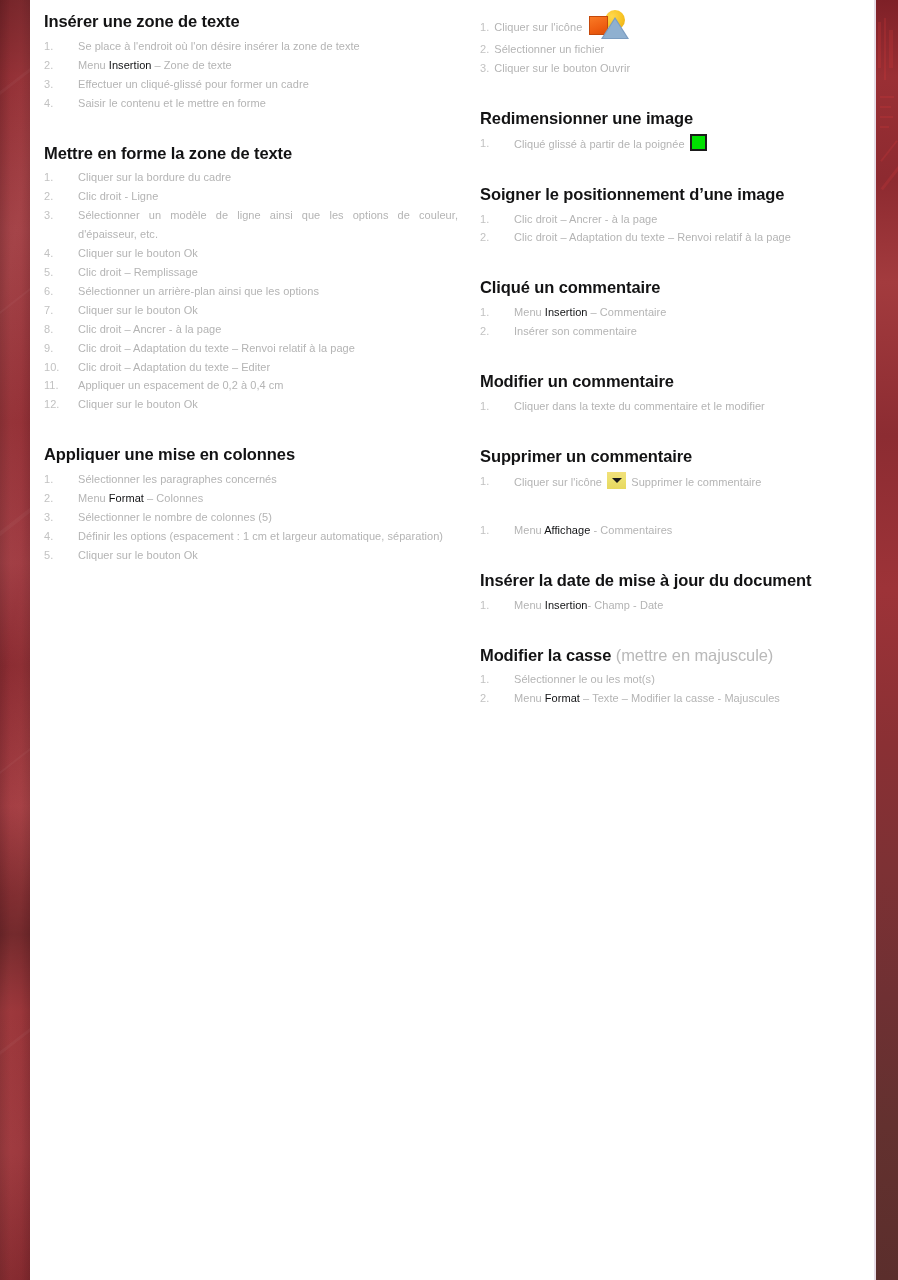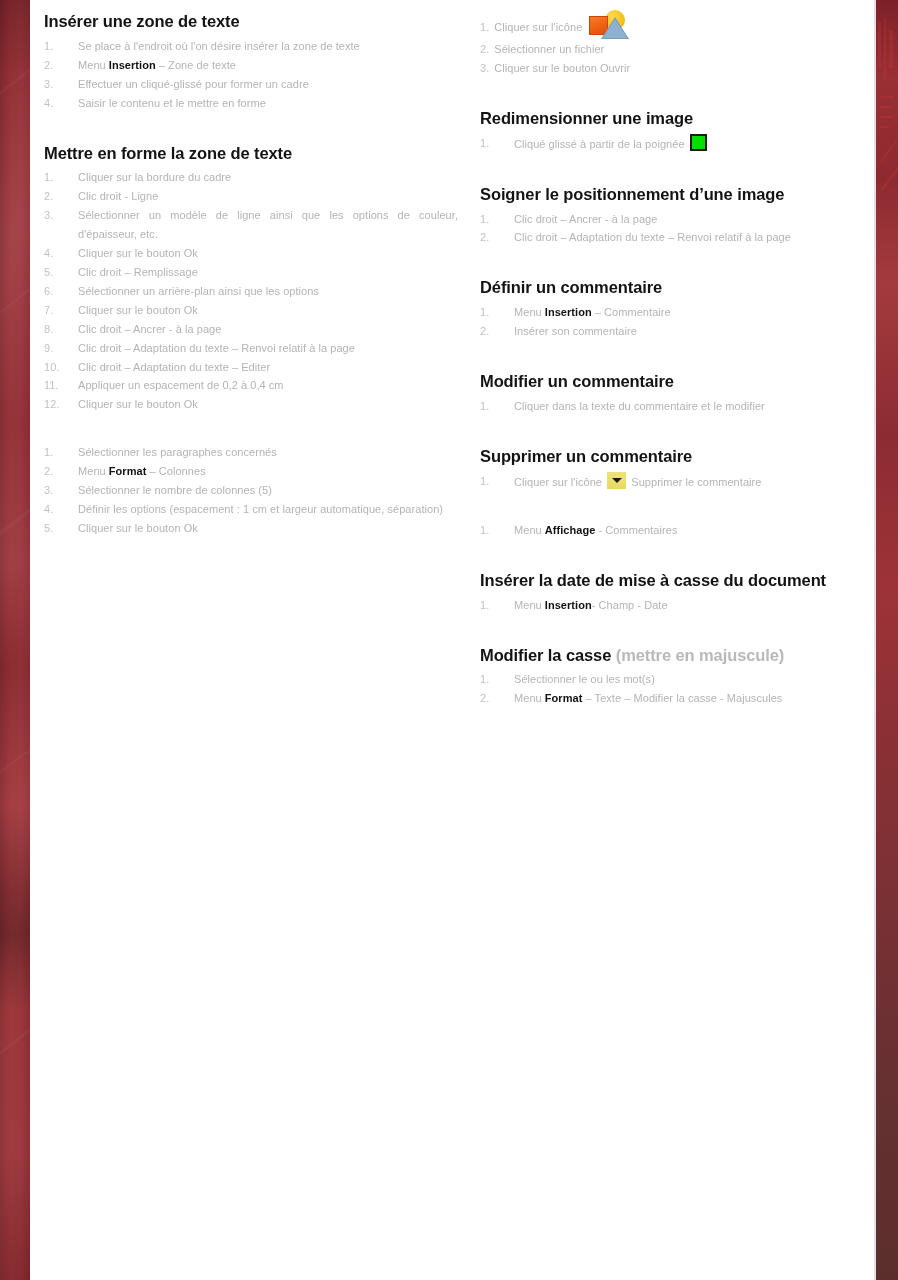--- a/index.html
+++ b/index.html
@@ -142,21 +142,21 @@
 
   h2.sec-title {
     font-size: 16.5px;
     font-weight: bold;
     color: #131314;
     margin: 0 0 4px 0;
     line-height: 1.39;
     letter-spacing: -0.1px;
   }
   h2.sec-title .note {
-    font-weight: bold;
+    font-weight: normal;
     color: #b9b9b9;
   }
 
   ol.steps {
     margin: 0;
     padding: 0;
     list-style: none;
     counter-reset: step;
   }
   ol.steps li {
@@ -186,21 +186,21 @@
     text-align: left;
   }
   ol.steps.tight li::before {
     position: static;
     width: auto;
     margin-right: 5px;
   }
   ol.steps li b,
   ol.steps li strong {
     color: #111214;
-    font-weight: bold;
+    font-weight: normal;
   }
 
   
   .chip {
     display: inline-block;
     vertical-align: -3px;
     margin: 0 2px;
   }
   .icon-image {
     position: relative;
@@ -308,20 +308,21 @@
             <li><span>Sélectionner un arrière-plan ainsi que les options</span></li>
             <li><span>Cliquer sur le bouton Ok</span></li>
             <li><span>Clic droit – Ancrer - à la page</span></li>
             <li><span>Clic droit – Adaptation du texte – Renvoi relatif à la page</span></li>
             <li><span>Clic droit – Adaptation du texte – Editer</span></li>
             <li><span>Appliquer un espacement de 0,2 à 0,4 cm</span></li>
             <li><span>Cliquer sur le bouton Ok</span></li>
           </ol>
         </section>
         <section class="sec">
+          <h2 class="sec-title"><span>Appliquer une mise en colonnes</span></h2>
           <ol class="steps">
             <li><span>Sélectionner les paragraphes concernés</span></li>
             <li><span>Menu </span><b>Format</b><span> – Colonnes</span></li>
             <li><span>Sélectionner le nombre de colonnes (5)</span></li>
             <li><span>Définir les options (espacement : 1 cm et largeur automatique, séparation)</span></li>
             <li><span>Cliquer sur le bouton Ok</span></li>
           </ol>
         </section>
       </div>
     <div class="col col-right">
@@ -339,21 +340,21 @@
           </ol>
         </section>
         <section class="sec">
           <h2 class="sec-title"><span>Soigner le positionnement d’une image</span></h2>
           <ol class="steps">
             <li><span>Clic droit – Ancrer - à la page</span></li>
             <li><span>Clic droit – Adaptation du texte – Renvoi relatif à la page</span></li>
           </ol>
         </section>
         <section class="sec">
-          <h2 class="sec-title"><span>Définir un commentaire</span></h2>
+          <h2 class="sec-title"><span>Cliqué un commentaire</span></h2>
           <ol class="steps">
             <li><span>Menu </span><b>Insertion</b><span> – Commentaire</span></li>
             <li><span>Insérer son commentaire</span></li>
           </ol>
         </section>
         <section class="sec">
           <h2 class="sec-title"><span>Modifier un commentaire</span></h2>
           <ol class="steps">
             <li><span>Cliquer dans la texte du commentaire et le modifier</span></li>
           </ol>
@@ -363,21 +364,21 @@
           <ol class="steps">
             <li><span>Cliquer sur l'icône </span><span class="chip icon-dropdown"></span><span> Supprimer le commentaire</span></li>
           </ol>
         </section>
         <section class="sec">
           <ol class="steps">
             <li><span>Menu </span><b>Affichage</b><span> - Commentaires</span></li>
           </ol>
         </section>
         <section class="sec">
-          <h2 class="sec-title"><span>Insérer la date de mise à casse du document</span></h2>
+          <h2 class="sec-title"><span>Insérer la date de mise à jour du document</span></h2>
           <ol class="steps">
             <li><span>Menu </span><b>Insertion</b><span>- Champ - Date</span></li>
           </ol>
         </section>
         <section class="sec">
           <h2 class="sec-title"><span>Modifier la casse</span><span class="note"> (mettre en majuscule)</span></h2>
           <ol class="steps">
             <li><span>Sélectionner le ou les mot(s)</span></li>
             <li><span>Menu </span><b>Format</b><span> – Texte – Modifier la casse - Majuscules</span></li>
           </ol>

